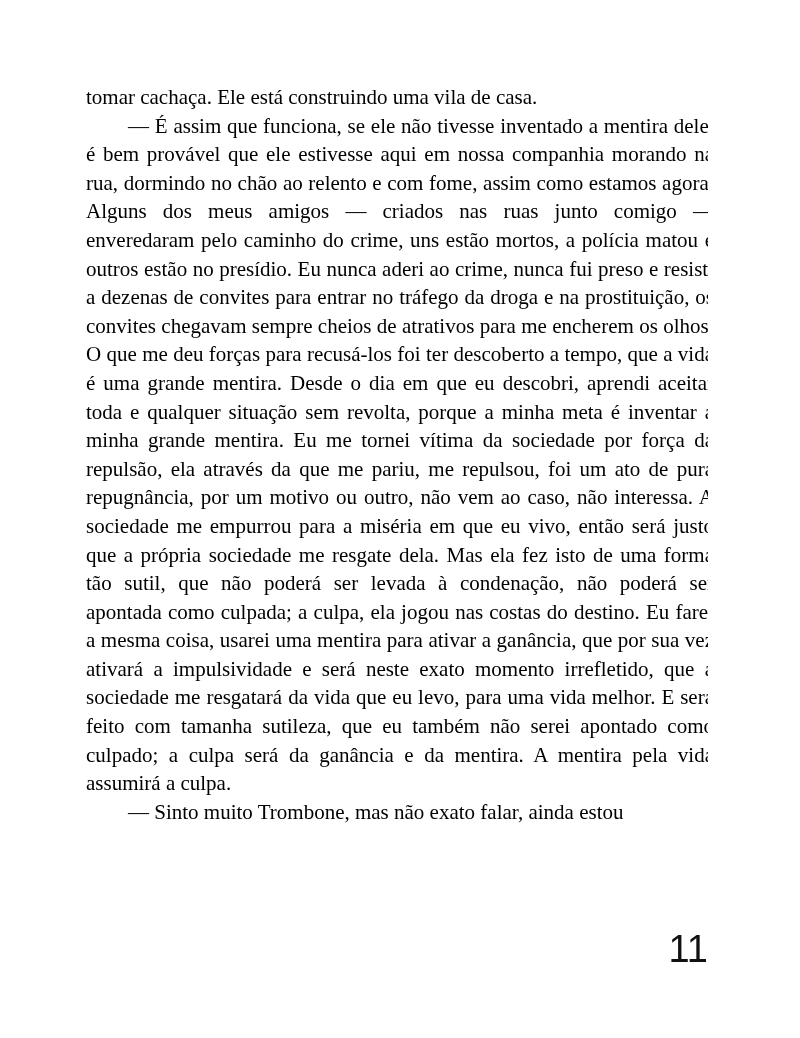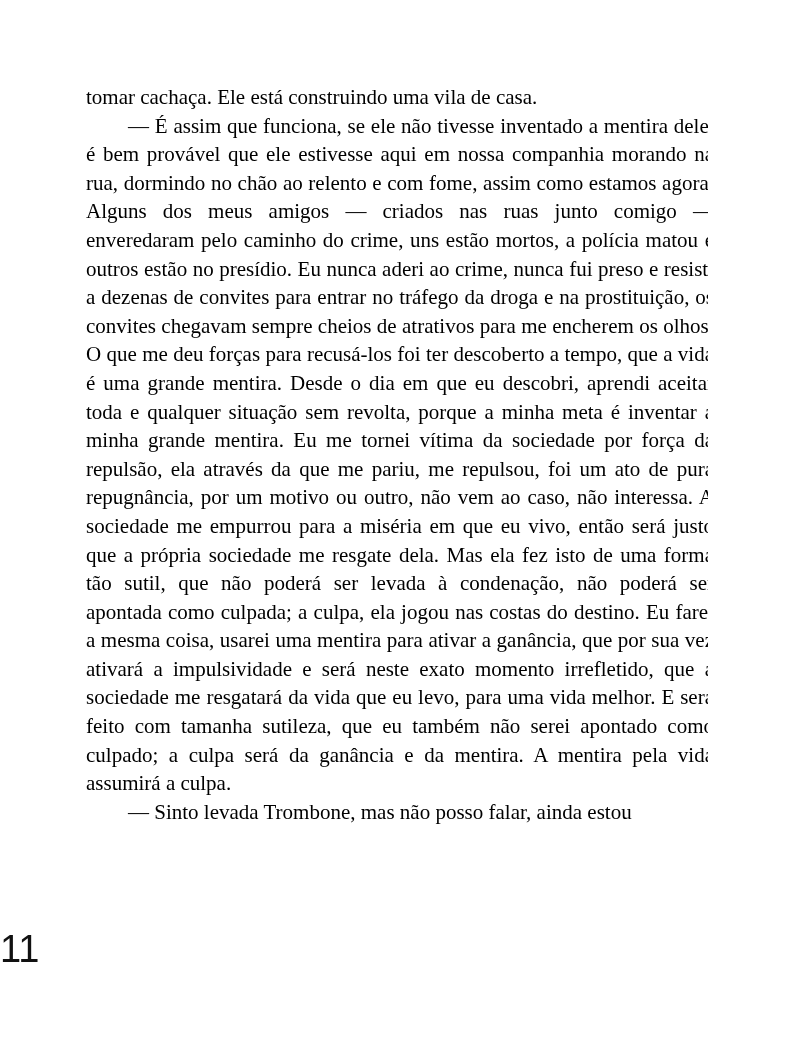--- a/index.html
+++ b/index.html
@@ -45,34 +45,34 @@
   
   .para.indent {
     text-indent: 42px;
   }
 
   .page-number {
     position: absolute;
     left: 0;
     right: 0;
     top: 928px;
-    text-align: left;
+    text-align: right;
     font-family: "Liberation Sans", "DejaVu Sans", sans-serif;
     font-size: 38px;
     line-height: 42px;
     color: #111111;
     letter-spacing: 0px;
   }
 </style>
 </head>
 <body>
 
 <div class="page">
 
   <div class="text-block">
     <p class="para">tomar cachaça. Ele está construindo uma vila de casa.</p>
     <p class="para indent">— É assim que funciona, se ele não tivesse inventado a mentira dele, é bem provável que ele estivesse aqui em nossa companhia morando na rua, dormindo no chão ao relento e com fome, assim como estamos agora. Alguns dos meus amigos — criados nas ruas junto comigo — enveredaram pelo caminho do crime, uns estão mortos, a polícia matou e outros estão no presídio. Eu nunca aderi ao crime, nunca fui preso e resisti a dezenas de convites para entrar no tráfego da droga e na prostituição, os convites chegavam sempre cheios de atrativos para me encherem os olhos. O que me deu forças para recusá-los foi ter descoberto a tempo, que a vida é uma grande mentira. Desde o dia em que eu descobri, aprendi aceitar toda e qualquer situação sem revolta, porque a minha meta é inventar a minha grande mentira. Eu me tornei vítima da sociedade por força da repulsão, ela através da que me pariu, me repulsou, foi um ato de pura repugnância, por um motivo ou outro, não vem ao caso, não interessa. A sociedade me empurrou para a miséria em que eu vivo, então será justo que a própria sociedade me resgate dela. Mas ela fez isto de uma forma tão sutil, que não poderá ser levada à condenação, não poderá ser apontada como culpada; a culpa, ela jogou nas costas do destino. Eu farei a mesma coisa, usarei uma mentira para ativar a ganância, que por sua vez ativará a impulsividade e será neste exato momento irrefletido, que a sociedade me resgatará da vida que eu levo, para uma vida melhor. E será feito com tamanha sutileza, que eu também não serei apontado como culpado; a culpa será da ganância e da mentira. A mentira pela vida assumirá a culpa.</p>
-    <p class="para indent">— Sinto levada Trombone, mas não posso falar, ainda estou</p>
+    <p class="para indent">— Sinto muito Trombone, mas não exato falar, ainda estou</p>
   </div>
 
   <div class="page-number">11</div>
 
 </div>
 
 </body></html>

